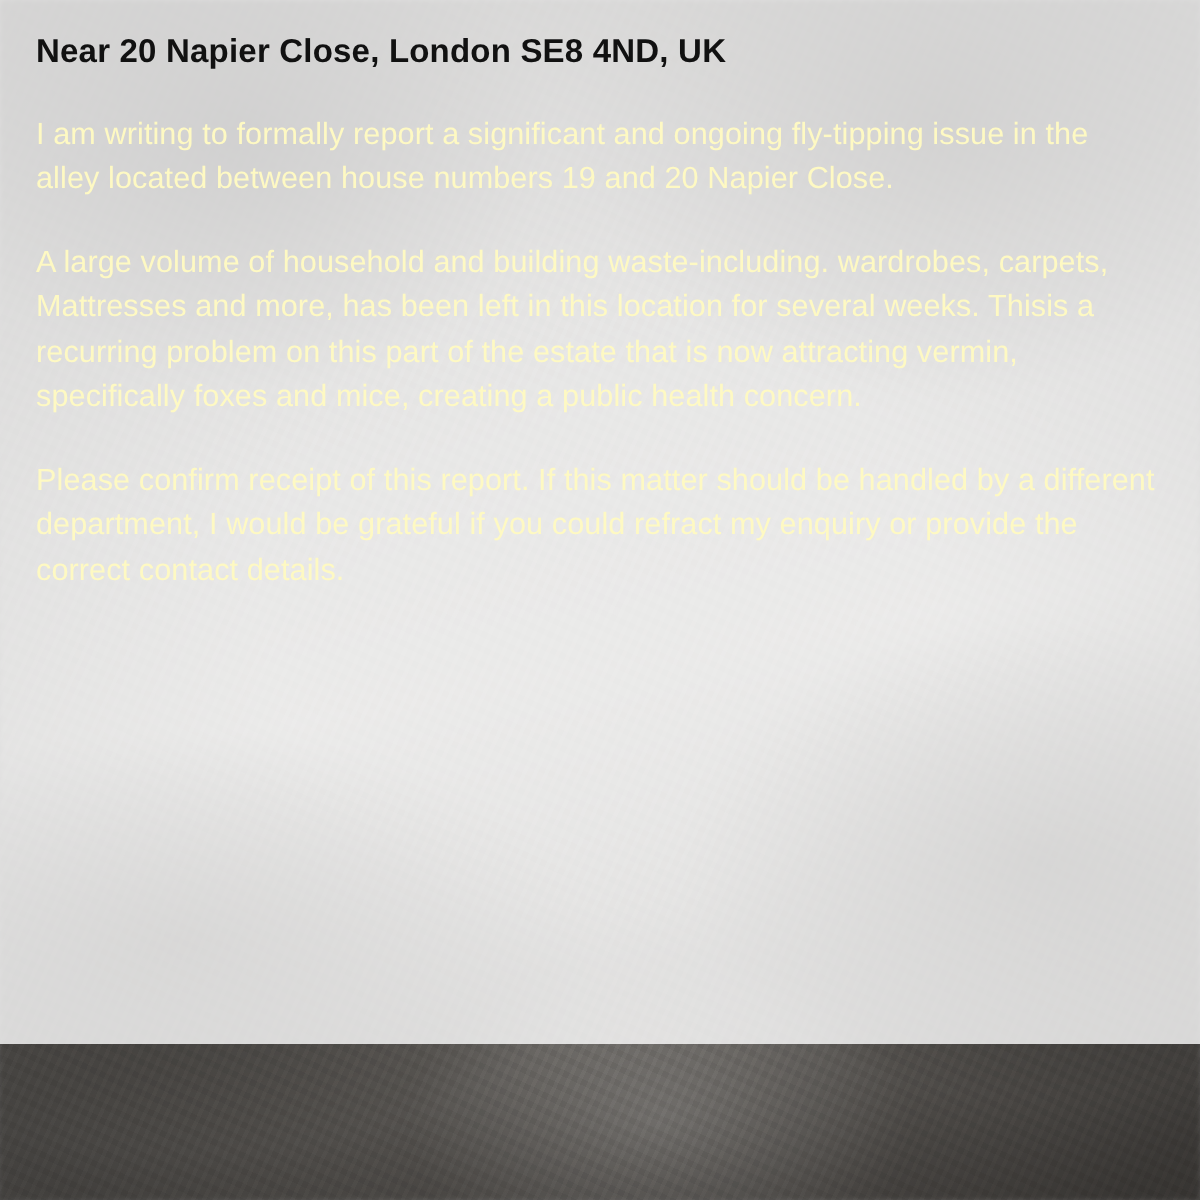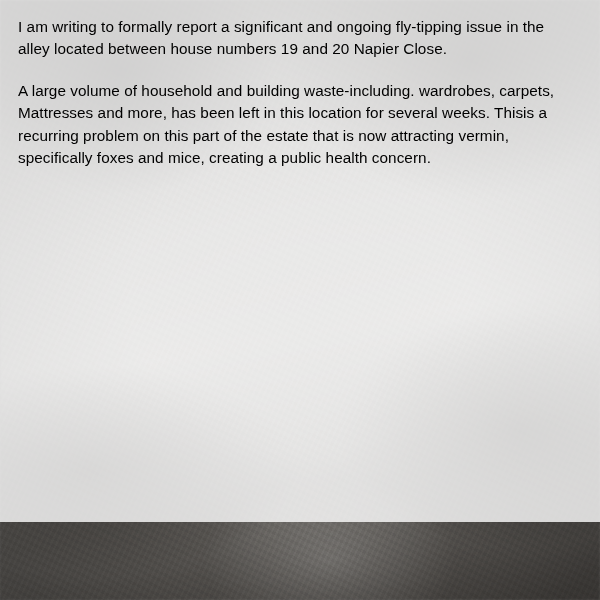--- a/index.html
+++ b/index.html
@@ -78,21 +78,21 @@
     font-size: 16.5px;
     font-weight: bold;
     color: #111111;
     line-height: 1.25;
     margin: 0 0 20px 0;
     letter-spacing: 0.1px;
   }
 
   .para {
     font-size: 15.3px;
-    color: #000000;
+    color: #fef9c3;
     line-height: 1.47;
     margin: 0 4px 19px 0;
     letter-spacing: 0.05px;
   }
   .para:last-child {
     margin-bottom: 0;
   }
 
   
   #photo-strip {
@@ -108,23 +108,25 @@
 
 <div id="page">
 
   <div id="photo-bg"></div>
   <div id="photo-texture"></div>
   <div id="photo-vignette"></div>
 
   <div id="text-overlay"></div>
 
   <div id="content">
+    <h1 id="report-title">Near 20 Napier Close, London SE8 4ND, UK</h1>
 
     <p class="para"> I am writing to formally report a significant and ongoing fly-tipping issue in the alley located between house numbers 19 and 20 Napier Close.</p>
 
     <p class="para">A large volume of household and building waste-including. wardrobes, carpets, Mattresses and more, has been left in this location for several weeks.  Thisis a recurring problem on this part of the estate that is now attracting vermin, specifically foxes and mice, creating a public health concern.</p>
 
 
+    <p class="para">Please confirm receipt of this report.  If this matter should be handled by a different department, I would be grateful if you could refract my enquiry or provide the correct contact details.</p>
   </div>
 
   <div id="photo-strip"></div>
 
 </div>
 
 </body></html>

